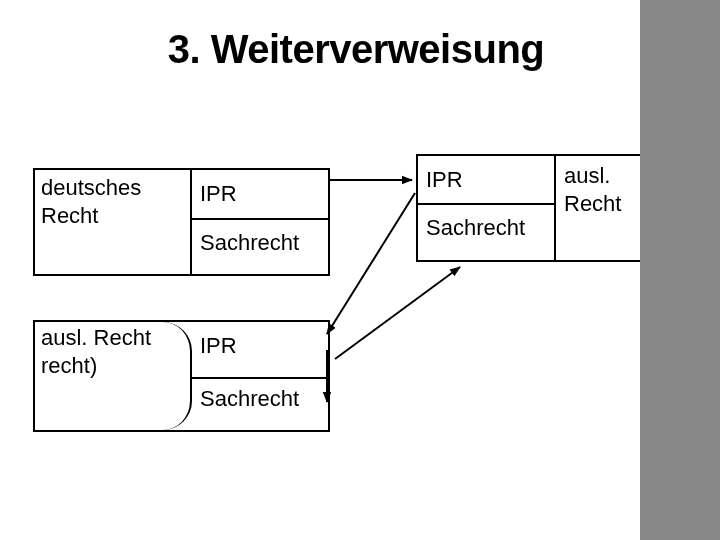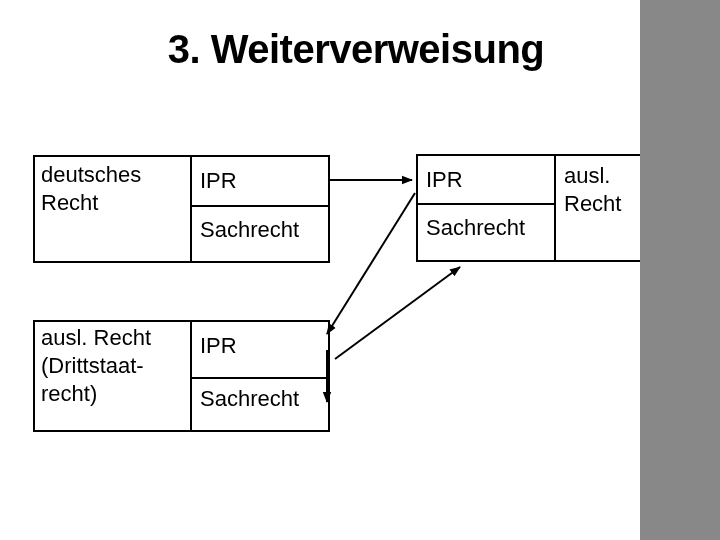--- a/index.html
+++ b/index.html
@@ -47,31 +47,31 @@
     border-bottom: 2px solid #000000;
     box-sizing: border-box;
     padding: 10px 2px 0 8px;
   }
   .box .row-bottom {
     flex: 1;
     box-sizing: border-box;
     padding: 9px 2px 0 8px;
   }
   
-  .box-german { left: 33px; top: 155px; width: 297px; height: 108px; }
+  .box-german { left: 33px; top: 168px; width: 297px; height: 108px; }
   .box-german .label-cell { width: 157px; }
   .box-german .row-top { height: 50px; }
   
   .box-foreign { left: 416px; top: 154px; width: 273px; height: 108px; }
   .box-foreign .col { flex: 0 0 136px; }
   .box-foreign .row-top { height: 49px; }
   .box-foreign .label-cell { flex: 1; border-right: none; border-left: 2px solid #000000; padding: 6px 20px 0 8px; }
   
   .box-third { left: 33px; top: 320px; width: 297px; height: 112px; }
-  .box-third .label-cell { width: 157px; padding-top: 2px; }
+  .box-third .label-cell { width: 157px; padding-top: 2px; border-radius: 29px; }
   .box-third .row-top { height: 57px; }
   .box-third .row-bottom { padding-top: 6px; }
   .arrow-layer {
     position: absolute;
     left: 0; top: 0;
     width: 720px; height: 540px;
     pointer-events: none;
   }
 </style>
 </head>
@@ -99,21 +99,20 @@
     </div>
     <div class="label-cell">
       <div>ausl.</div>
       <div>Recht</div>
     </div>
   </div>
 
   <div class="box box-third">
     <div class="label-cell">
       <div>ausl. Recht</div>
-      <div>(Drittstaat-</div>
       <div>recht)</div>
     </div>
     <div class="col">
       <div class="row-top">IPR</div>
       <div class="row-bottom">Sachrecht</div>
     </div>
   </div>
 
   <svg class="arrow-layer" viewBox="0 0 720 540" xmlns="http://www.w3.org/2000/svg">
     <defs>

